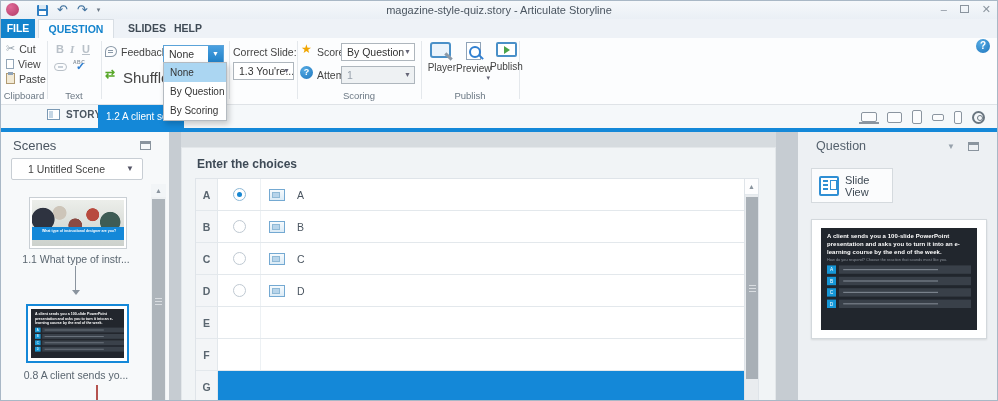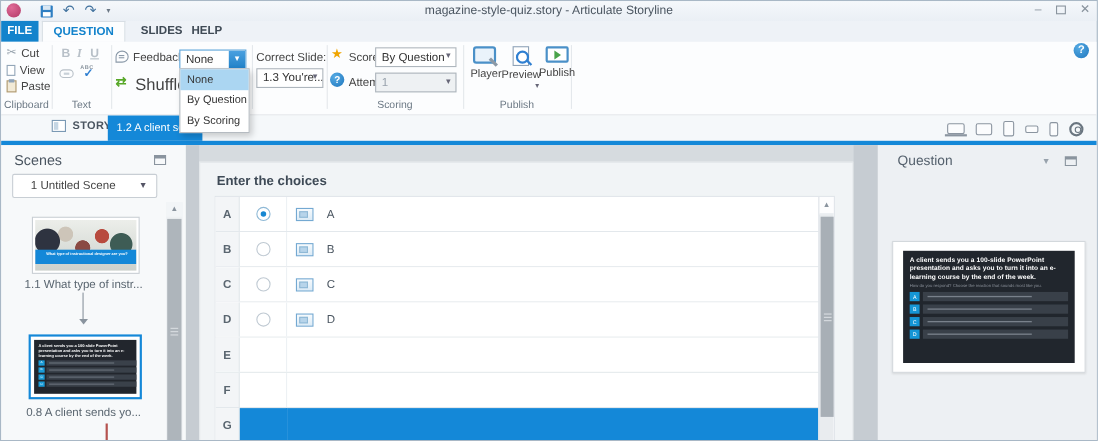--- a/index.html
+++ b/index.html
@@ -466,20 +466,24 @@
       </div>
     </div>
 
     <div class="gutter2"></div>
 
     <div class="qpanel">
       <div class="q-title">Question</div>
       <span class="q-caret">▼</span>
       <span class="ic-panelwin"></span>
       <div class="viewbtns">
+        <div class="btn-slide">
+          <span class="ic-slideview"></span>
+          <span>Slide View</span>
+        </div>
       </div>
       <div class="preview-frame">
         <div class="preview-slide">
           <div class="pv-scale">
             <div class="pv-headline">A client sends you a 100-slide PowerPoint presentation and asks you to turn it into an e-learning course by the end of the week.</div>
             <div class="pv-sub">How do you respond? Choose the reaction that sounds most like you.</div>
             <div class="pv-opts">
               <div class="pv-opt">
                   <span class="pv-badge">A</span>
                   <span class="pv-bar"></span>

